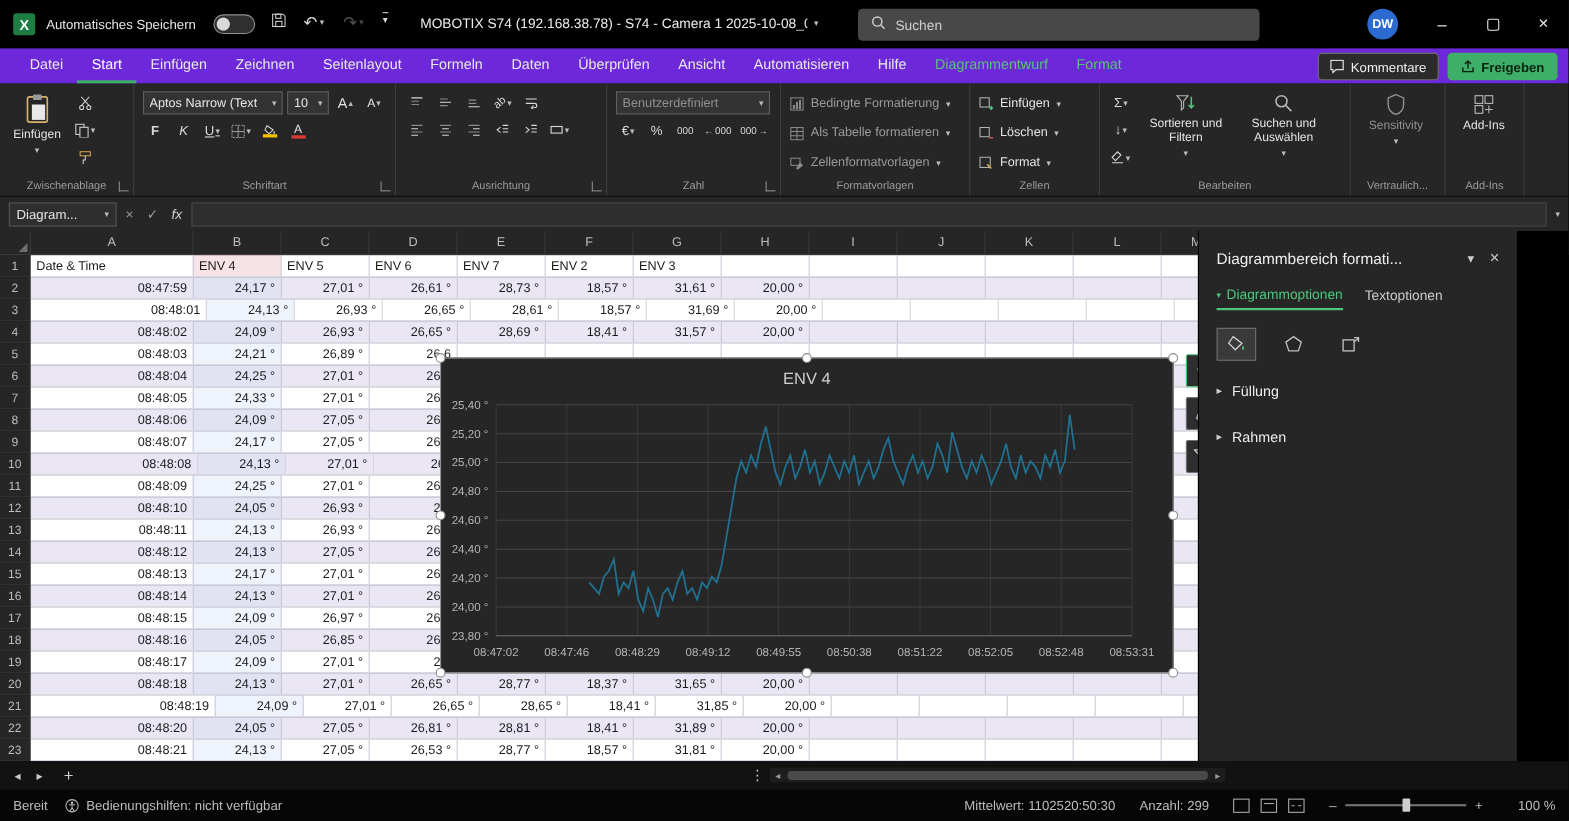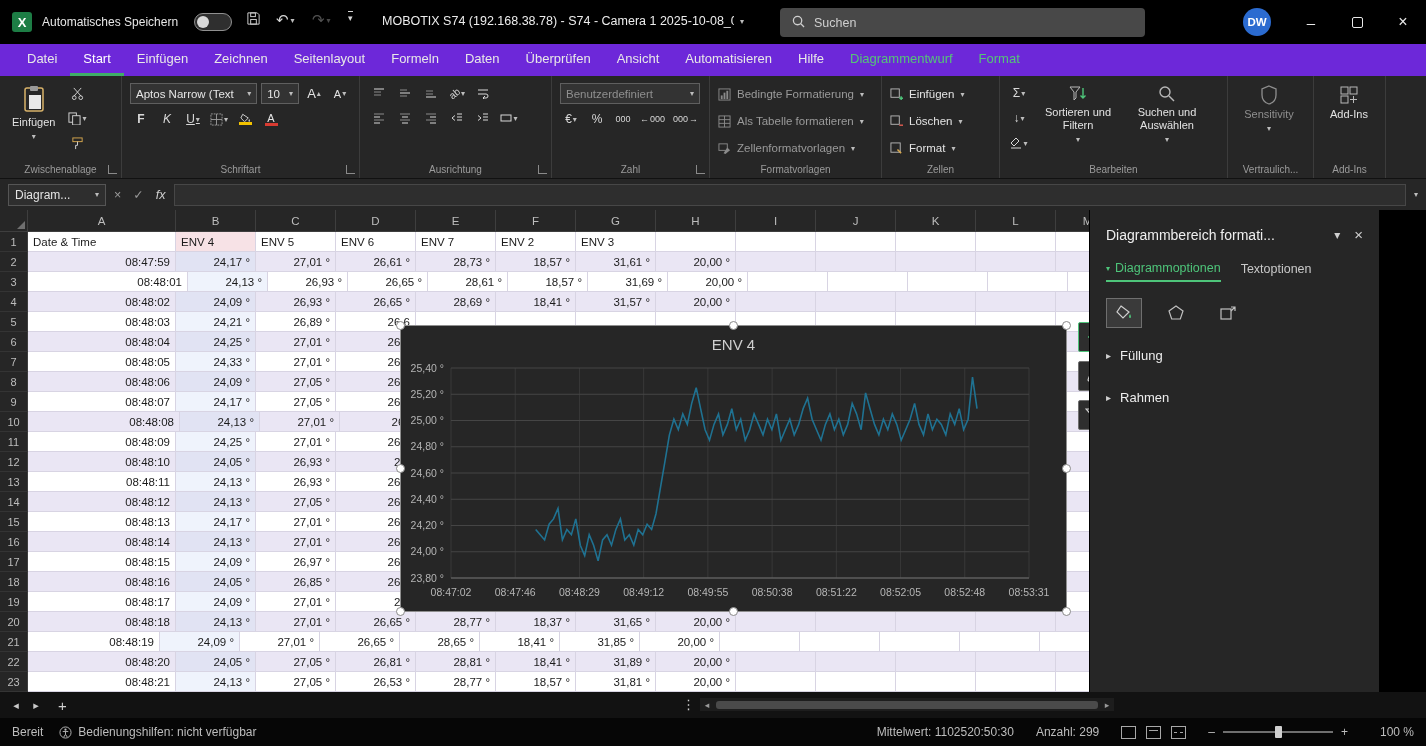--- a/index.html
+++ b/index.html
@@ -190,20 +190,34 @@
         <div class="rtab">Formeln</div>
         <div class="rtab">Daten</div>
         <div class="rtab">Überprüfen</div>
         <div class="rtab">Ansicht</div>
         <div class="rtab">Automatisieren</div>
         <div class="rtab">Hilfe</div>
         <div class="rtab contextual">Diagrammentwurf</div>
         <div class="rtab contextual">Format</div>
       </div>
   </div>
+  <div class="tabsrow-right">
+    <div class="btn-comments">
+      <svg width="13" height="13" viewBox="0 0 14 14">
+          <path d="M1 1h12v9H6l-3 3v-3H1z" fill="none" stroke="#ddd" stroke-width="1.2"></path>
+        </svg>
+      <span>Kommentare</span>
+    </div>
+    <div class="btn-share">
+      <svg width="13" height="13" viewBox="0 0 14 14">
+          <path d="M7 9V2M4 4.5L7 1.5l3 3M2 8v4h10V8" fill="none" stroke="#08240f" stroke-width="1.4"></path>
+        </svg>
+      <span>Freigeben</span>
+    </div>
+  </div>
 
   <div class="ribbon">
 
     <div class="rgroup" style="width:122px">
       <div class="bigbtn">
         <svg width="24" height="28" viewBox="0 0 24 28">
             <rect x="3" y="3" width="18" height="23" rx="2" fill="none" stroke="#d8b26a" stroke-width="1.5"></rect>
             <rect x="8" y="1" width="8" height="5" rx="1" fill="#9a9a9a"></rect>
             <rect x="7" y="10" width="12" height="14" fill="#e8e8e8"></rect>
           </svg>
@@ -867,21 +881,21 @@
           <div class="cell num" style="width: 80px; text-align: right;">31,65 °</div>
           <div class="cell num" style="width: 80px;">20,00 °</div>
           <div class="cell" style="width: 80px;"></div>
           <div class="cell" style="width: 80px;"></div>
           <div class="cell" style="width: 80px;"></div>
           <div class="cell" style="width: 80px;"></div>
           <div class="cell" style="width: 64px;"></div>
         </div>
         <div class="gridrow">
           <div class="rownum">21</div>
-          <div class="cell num" style="width: 132px;">08:48:19</div>
+          <div class="cell num" style="width: 168px;">08:48:19</div>
           <div class="cell num colB" style="width: 80px;">24,09 °</div>
           <div class="cell num" style="width: 80px;">27,01 °</div>
           <div class="cell num" style="width: 80px;">26,65 °</div>
           <div class="cell num" style="width: 80px;">28,65 °</div>
           <div class="cell num" style="width: 80px;">18,41 °</div>
           <div class="cell num" style="width: 80px;">31,85 °</div>
           <div class="cell num" style="width: 80px;">20,00 °</div>
           <div class="cell" style="width: 80px;"></div>
           <div class="cell" style="width: 80px;"></div>
           <div class="cell" style="width: 80px;"></div>

